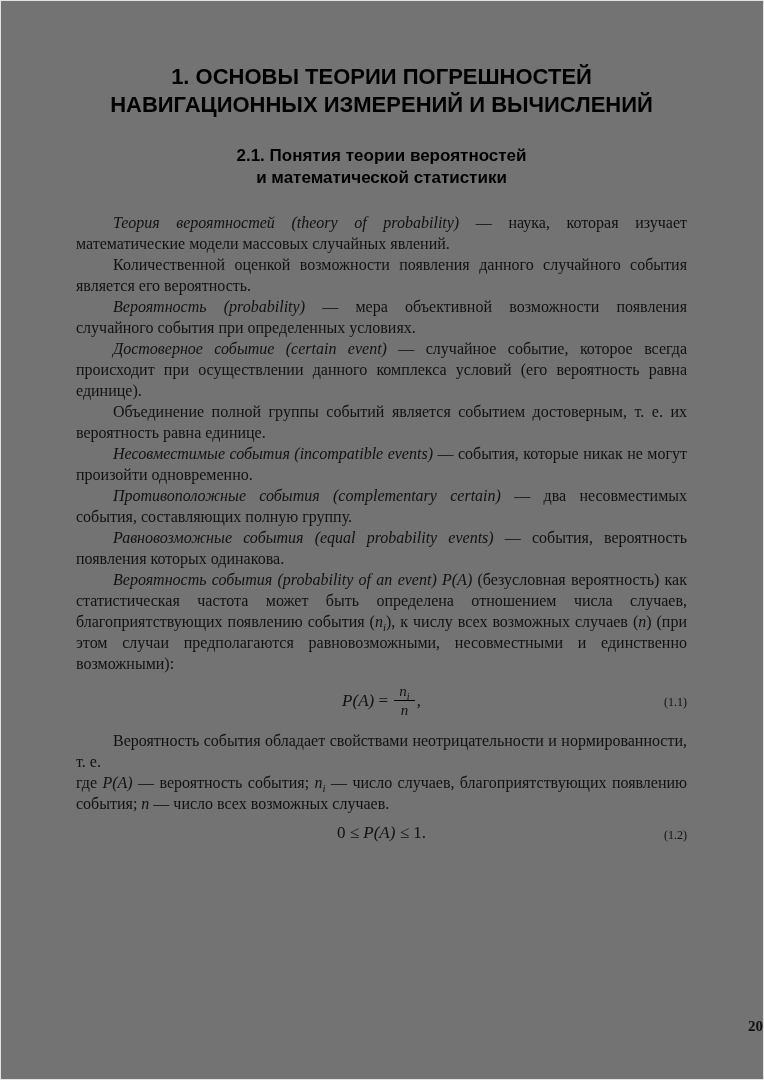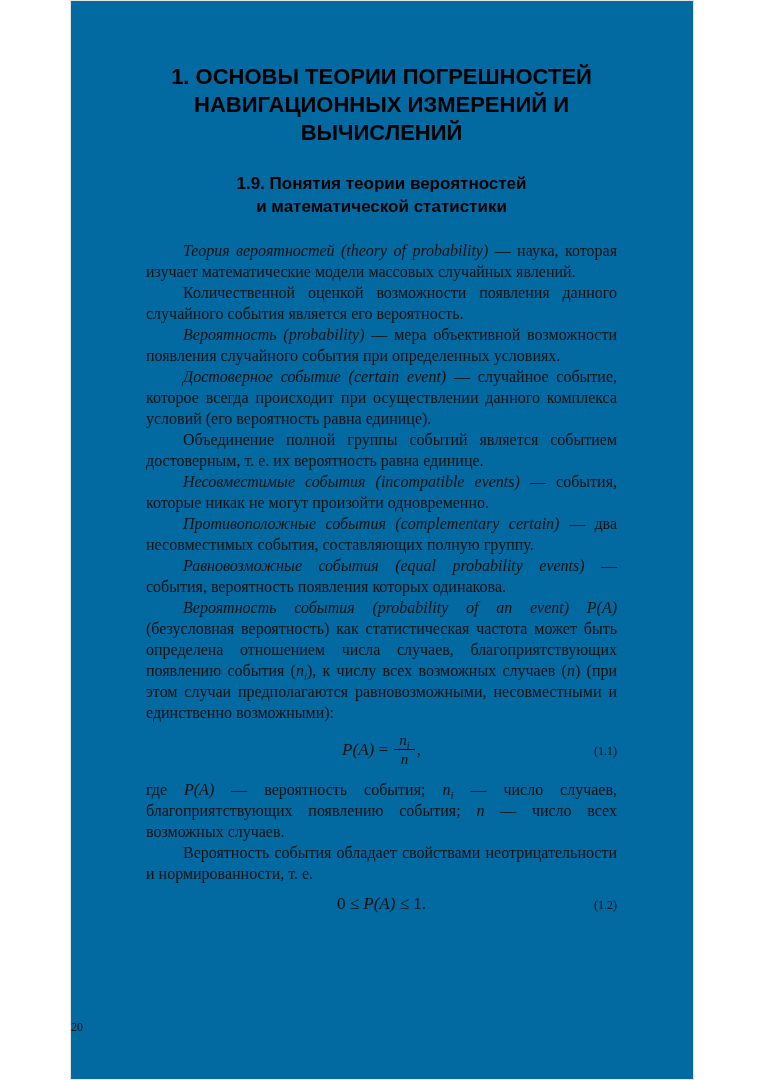--- a/index.html
+++ b/index.html
@@ -1,21 +1,21 @@
 <!DOCTYPE html>
 <html lang="ru"><head>
 <meta charset="utf-8">
 <style>
   html, body { margin:0; padding:0; background:#ffffff; }
   .page {
     position: relative;
-    width: 624px;
+    width: 764px;
     height: 1080px;
     margin: 0 auto;
-    background: #0369a1;
+    background: #737373;
     box-sizing: border-box;
     padding: 62px 76px 0 75px;
     border: 1px solid #e3e3e3;
     font-family: "Liberation Serif", "DejaVu Serif", serif;
     color: #111111;
     overflow: hidden;
   }
   .doc-title {
     font-family: "Liberation Sans", "DejaVu Sans", sans-serif;
     font-weight: bold;
@@ -68,46 +68,47 @@
     margin: 0 2px 3px 2px;
     font-size: 15px;
   }
   .frac .fnum { display: block; border-bottom: 1.3px solid #000; padding: 0 5px 1px 5px; line-height: 1.1; }
   .frac .fden { display: block; padding-top: 1px; line-height: 1.1; }
   .page-number {
     position: absolute;
     bottom: 44px;
     left: 0;
     right: 0;
-    text-align: left;
-    font-size: 12px;
+    text-align: right;
+    font-size: 15px;
     color: #111111;
+    font-weight: bold;
   }
 </style>
 </head>
 <body>
 
 <div class="page">
   <div class="doc-title">
     <div>1. ОСНОВЫ ТЕОРИИ ПОГРЕШНОСТЕЙ</div>
     <div>НАВИГАЦИОННЫХ ИЗМЕРЕНИЙ И ВЫЧИСЛЕНИЙ</div>
   </div>
   <div class="doc-subtitle">
-    <div>1.9. Понятия теории вероятностей</div>
+    <div>2.1. Понятия теории вероятностей</div>
     <div>и математической статистики</div>
   </div>
   <div class="content-flow">
       <p class="para indent"><span class="it">Теория вероятностей (theory of probability)</span><span> — наука, которая изучает математические модели массовых случайных явлений.</span></p>
       <p class="para indent"><span>Количественной оценкой возможности появления данного случайного события является его вероятность.</span></p>
       <p class="para indent"><span class="it">Вероятность (probability)</span><span> — мера объективной возможности появления случайного события при определенных условиях.</span></p>
       <p class="para indent"><span class="it">Достоверное событие (certain event)</span><span> — случайное событие, которое всегда происходит при осуществлении данного комплекса условий (его вероятность равна единице).</span></p>
       <p class="para indent"><span>Объединение полной группы событий является событием достоверным, т. е. их вероятность равна единице.</span></p>
       <p class="para indent"><span class="it">Несовместимые события (incompatible events)</span><span> — события, которые никак не могут произойти одновременно.</span></p>
       <p class="para indent"><span class="it">Противоположные события (complementary certain)</span><span> — два несовместимых события, составляющих полную группу.</span></p>
       <p class="para indent"><span class="it">Равновозможные события (equal probability events)</span><span> — события, вероятность появления которых одинакова.</span></p>
       <p class="para indent"><span class="it">Вероятность события (probability of an event) P(A)</span><span> (безусловная вероятность) как статистическая частота может быть определена отношением числа случаев, благоприятствующих появлению события (</span><span class="it">n</span><sub class="ssub it">i</sub><span>), к числу всех возможных случаев (</span><span class="it">n</span><span>) (при этом случаи предполагаются равновозможными, несовместными и единственно возможными):</span></p>
       <div class="formula-row"><span class="formula-body"><span class="it">P(A)</span><span> = </span><span class="frac"><span class="fnum"><span class="it">n</span><sub class="ssub it">i</sub></span><span class="fden"><span class="it">n</span></span></span><span>,</span></span><span class="formula-number">(1.1)</span></div>
+      <p class="para indent"><span>Вероятность события обладает свойствами неотрицательности и нормированности, т. е.</span></p>
       <p class="para"><span>где </span><span class="it">P(A)</span><span> — вероятность события; </span><span class="it">n</span><sub class="ssub it">i</sub><span> — число случаев, благоприятствующих появлению события; </span><span class="it">n</span><span> — число всех возможных случаев.</span></p>
-      <p class="para indent"><span>Вероятность события обладает свойствами неотрицательности и нормированности, т. е.</span></p>
       <div class="formula-row"><span class="formula-body"><span>0 ≤ </span><span class="it">P(A)</span><span> ≤ 1.</span></span><span class="formula-number">(1.2)</span></div>
     </div>
   <div class="page-number">20</div>
 </div>
 
 </body></html>

